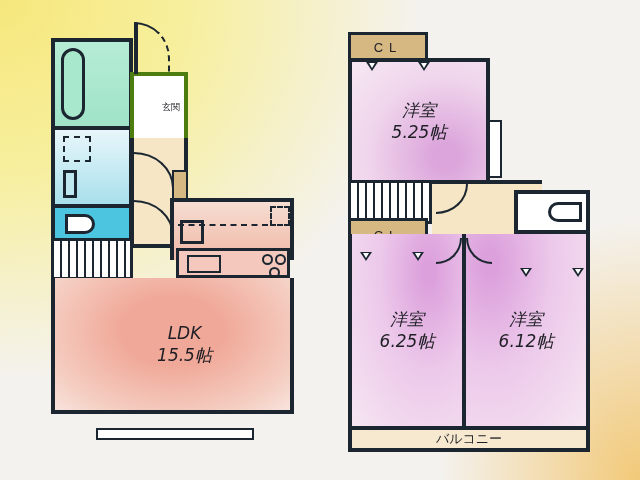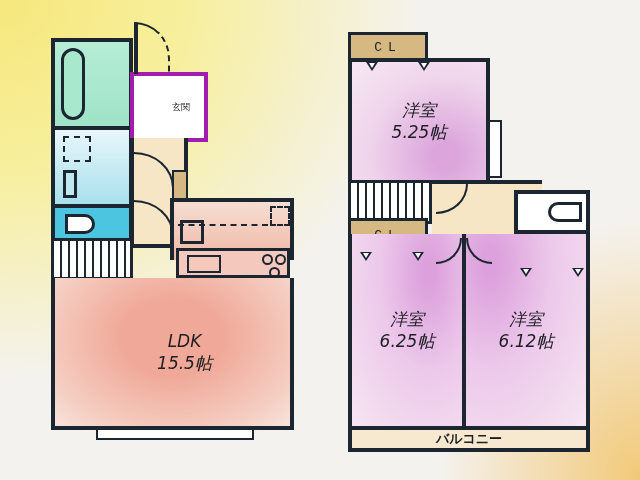--- a/index.html
+++ b/index.html
@@ -8,21 +8,21 @@
     background:
       radial-gradient(ellipse 420px 380px at 0px 0px, #f6e77c 0%, #f7ef9e 45%, rgba(247,244,234,0) 100%),
       radial-gradient(ellipse 200px 260px at 640px 480px, #f2c978 0%, rgba(246,240,228,0) 100%),
       #f4f2ee;
     font-family: "DejaVu Sans", sans-serif;
   }
   .abs { position:absolute; box-sizing:border-box; }
   .room { position:absolute; box-sizing:border-box; display:flex; flex-direction:column; align-items:center; justify-content:center; color:#1e1e24; text-align:center; }
   .label { font-size:17px; line-height:22px;font-style:italic; }
   .small { font-size:9px; }
-  .cl { position:absolute; box-sizing:border-box; background:#d6b883; border:3px solid #1b2630; display:flex; align-items:center; justify-content:center; font-size:13px; letter-spacing:6px; color:#1e1e24; font-family:Liberation Mono, monospace; }
+  .cl { position:absolute; box-sizing:border-box; background:#d6b883; border:3px solid #1b2630; display:flex; align-items:center; justify-content:center; font-size:13px; letter-spacing:6px; color:#1e1e24; font-family:Liberation Sans, sans-serif; }
   .stairs { position:absolute; background:#fff; box-sizing:border-box; border:3px solid #1b2630;
     background-image: repeating-linear-gradient(90deg, #fff 0 6px, #1b2630 6px 8px); }
   .door-arc { position:absolute; border:2px solid #1b2630; border-radius:0 100% 0 0; border-left:none; border-bottom:none; box-sizing:border-box; }
   .window { position:absolute; background:#fff; border:2px solid #1b2630; box-sizing:border-box; }
   .notch { position:absolute; width:0; height:0; border-left:6px solid transparent; border-right:6px solid transparent; border-top:9px solid #1b2630; }
   .notch::after { content:""; position:absolute; left:-3px; top:-8px; border-left:3px solid transparent; border-right:3px solid transparent; border-top:5px solid #fff; }
 </style>
 </head>
 <body>
 
@@ -36,21 +36,21 @@
     <div class="abs" style="left:8px;top:6px;width:28px;height:26px;border:2px dashed #1b2630;"></div>
     <div class="abs" style="left:8px;top:40px;width:14px;height:28px;border:3px solid #1b2630;background:#bfe8f0;"></div>
   </div>
 
   <div class="abs" style="left:3px;top:174px;width:82px;height:38px;background:#4cc6e0;border:4px solid #1b2630;">
     <div class="abs" style="left:10px;top:6px;width:30px;height:20px;border:3px solid #1b2630;border-radius:0 12px 12px 0;background:#fff;"></div>
   </div>
 
   <div class="stairs" style="left:3px;top:208px;width:82px;height:42px;"></div>
 
-  <div class="room" style="left:82px;top:42px;width:78px;height:70px;background:#fff;border:4px solid #a21caf;padding-left:24px;">
+  <div class="room" style="left:82px;top:42px;width:58px;height:70px;background:#fff;border:4px solid #4d7c0f;padding-left:24px;">
     <span class="small">玄関</span>
   </div>
 
   <div class="abs" style="left:86px;top:-8px;width:36px;height:52px;border-left:4px solid #1b2630;border-top:2px solid #1b2630;border-radius:0 40px 0 0;border-right:2px dashed #1b2630;"></div>
 
   <div class="abs" style="left:82px;top:108px;width:58px;height:110px;background:#f6e6c6;border:4px solid #1b2630;border-top:none;">
     <div class="door-arc" style="left:0;top:14px;width:40px;height:36px;"></div>
     <div class="door-arc" style="left:0;top:62px;width:40px;height:36px;"></div>
   </div>
 
@@ -66,21 +66,21 @@
 
   <div class="abs" style="left:128px;top:218px;width:114px;height:30px;border:3px solid #1b2630;background:#f4c8bc;">
     <div class="abs" style="left:8px;top:4px;width:34px;height:18px;border:2px solid #1b2630;"></div>
     <div class="abs" style="left:82px;top:3px;width:26px;height:22px;display:flex;flex-wrap:wrap;gap:2px;justify-content:center;">
       <span style="width:7px;height:7px;border:2px solid #1b2630;border-radius:50%;"></span>
       <span style="width:7px;height:7px;border:2px solid #1b2630;border-radius:50%;"></span>
       <span style="width:7px;height:7px;border:2px solid #1b2630;border-radius:50%;"></span>
     </div>
   </div>
 
-  <div class="room" style="left:3px;top:248px;width:243px;height:152px;background:radial-gradient(ellipse at 50% 40%,#f0a898 30%,#f5d0c4 80%,#f8e4de 100%);border:4px solid #1b2630;border-top:none;padding-left:24px;">
+  <div class="room" style="left:3px;top:248px;width:243px;height:136px;background:radial-gradient(ellipse at 50% 40%,#f0a898 30%,#f5d0c4 80%,#f8e4de 100%);border:4px solid #1b2630;border-top:none;padding-left:24px;">
     <span class="label">LDK</span>
     <span class="label">15.5帖</span>
   </div>
 
   <div class="window" style="left:48px;top:398px;width:158px;height:12px;"></div>
 </div>
 
 <div class="abs" style="left:346px;top:30px;width:250px;height:420px;">
 
   <div class="cl" style="left:2px;top:2px;width:80px;height:30px;">
@@ -124,15 +124,15 @@
     <span class="label">洋室</span>
     <span class="label">6.12帖</span>
   </div>
   <div class="notch" style="left:174px;top:238px;"></div>
   <div class="notch" style="left:226px;top:238px;"></div>
 
   <div class="door-arc" style="left:90px;top:208px;width:26px;height:26px;transform:scaleY(-1);"></div>
   <div class="door-arc" style="left:120px;top:208px;width:26px;height:26px;transform:scale(-1,-1);"></div>
 
   <div class="room" style="left:2px;top:396px;width:242px;height:26px;background:#f6e9cf;border:4px solid #1b2630;">
-    <span style="font-size:13px;font-weight:bold;">バルコニー</span>
+    <span style="font-size:13px;">バルコニー</span>
   </div>
 </div>
 
 </body></html>

